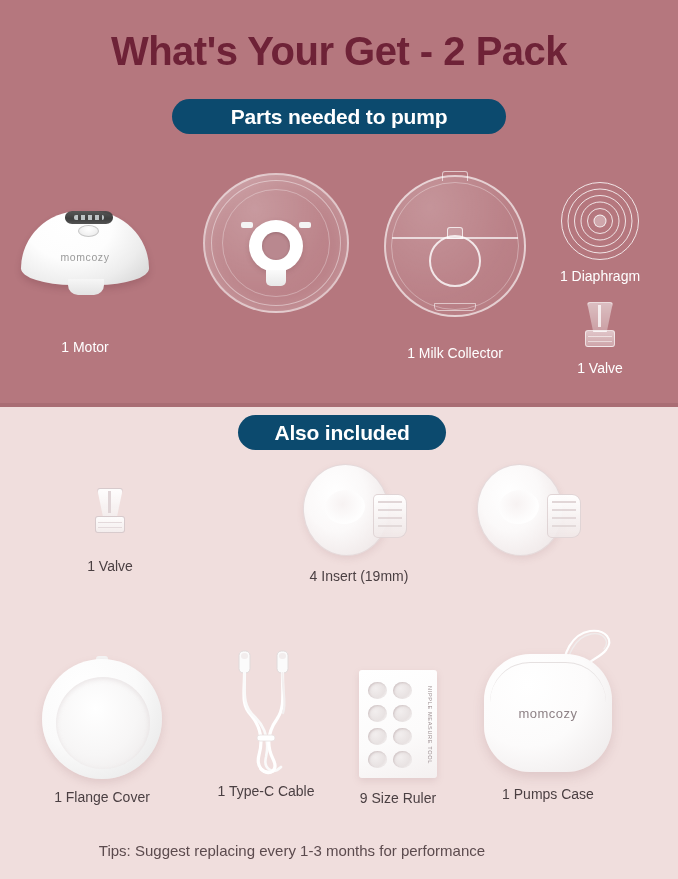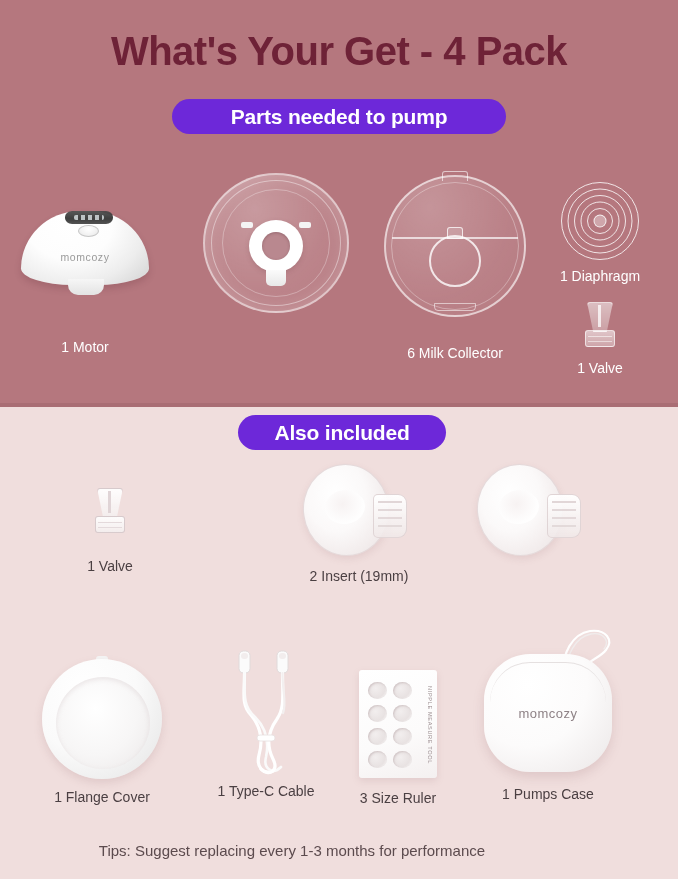--- a/index.html
+++ b/index.html
@@ -38,21 +38,21 @@
     letter-spacing: -0.5px;
     color: #6E2237;
     line-height: 1.15;
   }
 
   
   .pill {
     position: absolute;
     height: 35px;
     border-radius: 18px;
-    background: #6d28d9;
+    background: #0c4a6e;
     color: #FFFFFF;
     font-size: 21px;
     font-weight: 700;
     display: flex;
     align-items: center;
     justify-content: center;
     padding: 0 22px;
     letter-spacing: -0.2px;
   }
   .pill-parts { left: 172px; top: 99px; width: 334px; }
@@ -367,21 +367,21 @@
 </style>
 </head>
 <body>
 
 <div id="page">
 
   <div class="bg-top"></div>
   <div class="bg-divider"></div>
   <div class="bg-bottom"></div>
 
-  <div class="page-title">What's Your Get - 4 Pack</div>
+  <div class="page-title">What's Your Get - 2 Pack</div>
 
   <div class="pill pill-parts">Parts needed to pump</div>
 
   <div class="item" style="left:20px; top:195px; width:130px;">
     <div class="item-art" style="height:100px;">
       <div class="motor">
         <div class="dome"></div>
         <div class="screen"></div>
         <div class="btn"></div>
         <div class="brand">momcozy</div>
@@ -411,21 +411,21 @@
       <div class="collector">
         <div class="topTabs"></div>
         <div class="cupOuter"></div>
         <div class="cupInner"></div>
         <div class="waterline"></div>
         <div class="nub"></div>
         <div class="ring"></div>
         <div class="botStrip"></div>
       </div>
     </div>
-    <div class="item-label label-light" style="margin-top:28px;">6 Milk Collector</div>
+    <div class="item-label label-light" style="margin-top:28px;">1 Milk Collector</div>
   </div>
 
   <div class="item" style="left:522px; top:180px; width:156px;">
     <div class="item-art" style="height:80px;">
       <div class="diaphragm">
         <div class="r r1"></div>
         <div class="r r2"></div>
         <div class="r r3"></div>
         <div class="r r4"></div>
         <div class="r r5"></div>
@@ -461,21 +461,21 @@
 
 
   <div class="item" style="left:296px; top:462px; width:126px;">
     <div class="item-art" style="height:98px;">
       <div class="insert">
         <div class="cone"></div>
         <div class="dimple"></div>
         <div class="collar"></div>
       </div>
     </div>
-    <div class="item-label label-dark" style="margin-top:8px;">2 Insert (19mm)</div>
+    <div class="item-label label-dark" style="margin-top:8px;">4 Insert (19mm)</div>
   </div>
 
   <div class="item" style="left:470px; top:462px; width:126px;">
     <div class="item-art" style="height:98px;">
       <div class="insert">
         <div class="cone"></div>
         <div class="dimple"></div>
         <div class="collar"></div>
       </div>
     </div>
@@ -527,21 +527,21 @@
           <div class="hole"></div>
           <div class="hole"></div>
           <div class="hole"></div>
           <div class="hole"></div>
           <div class="hole"></div>
           <div class="hole"></div>
         </div>
         <div class="vtext">NIPPLE MEASURE TOOL</div>
       </div>
     </div>
-    <div class="item-label label-dark" style="margin-top:12px;">3 Size Ruler</div>
+    <div class="item-label label-dark" style="margin-top:12px;">9 Size Ruler</div>
   </div>
 
   <div class="item" style="left:468px; top:630px; width:160px;">
     <div class="item-art" style="height:152px;">
       <div class="case">
         <svg class="strap" width="58" height="46" viewBox="0 0 58 46">
           <path d="M4 44 C 2 26, 12 6, 30 3 C 46 1, 54 12, 46 22 C 40 30, 28 32, 22 42" fill="none" stroke="#ffffff" stroke-width="2.1" stroke-linecap="round"></path>
           <path d="M7 44 C 6 28, 15 9, 31 6 C 44 4, 50 13, 44 21" fill="none" stroke="#f0ecec" stroke-width="1.3" stroke-linecap="round"></path>
         </svg>
         <div class="shell"></div>

